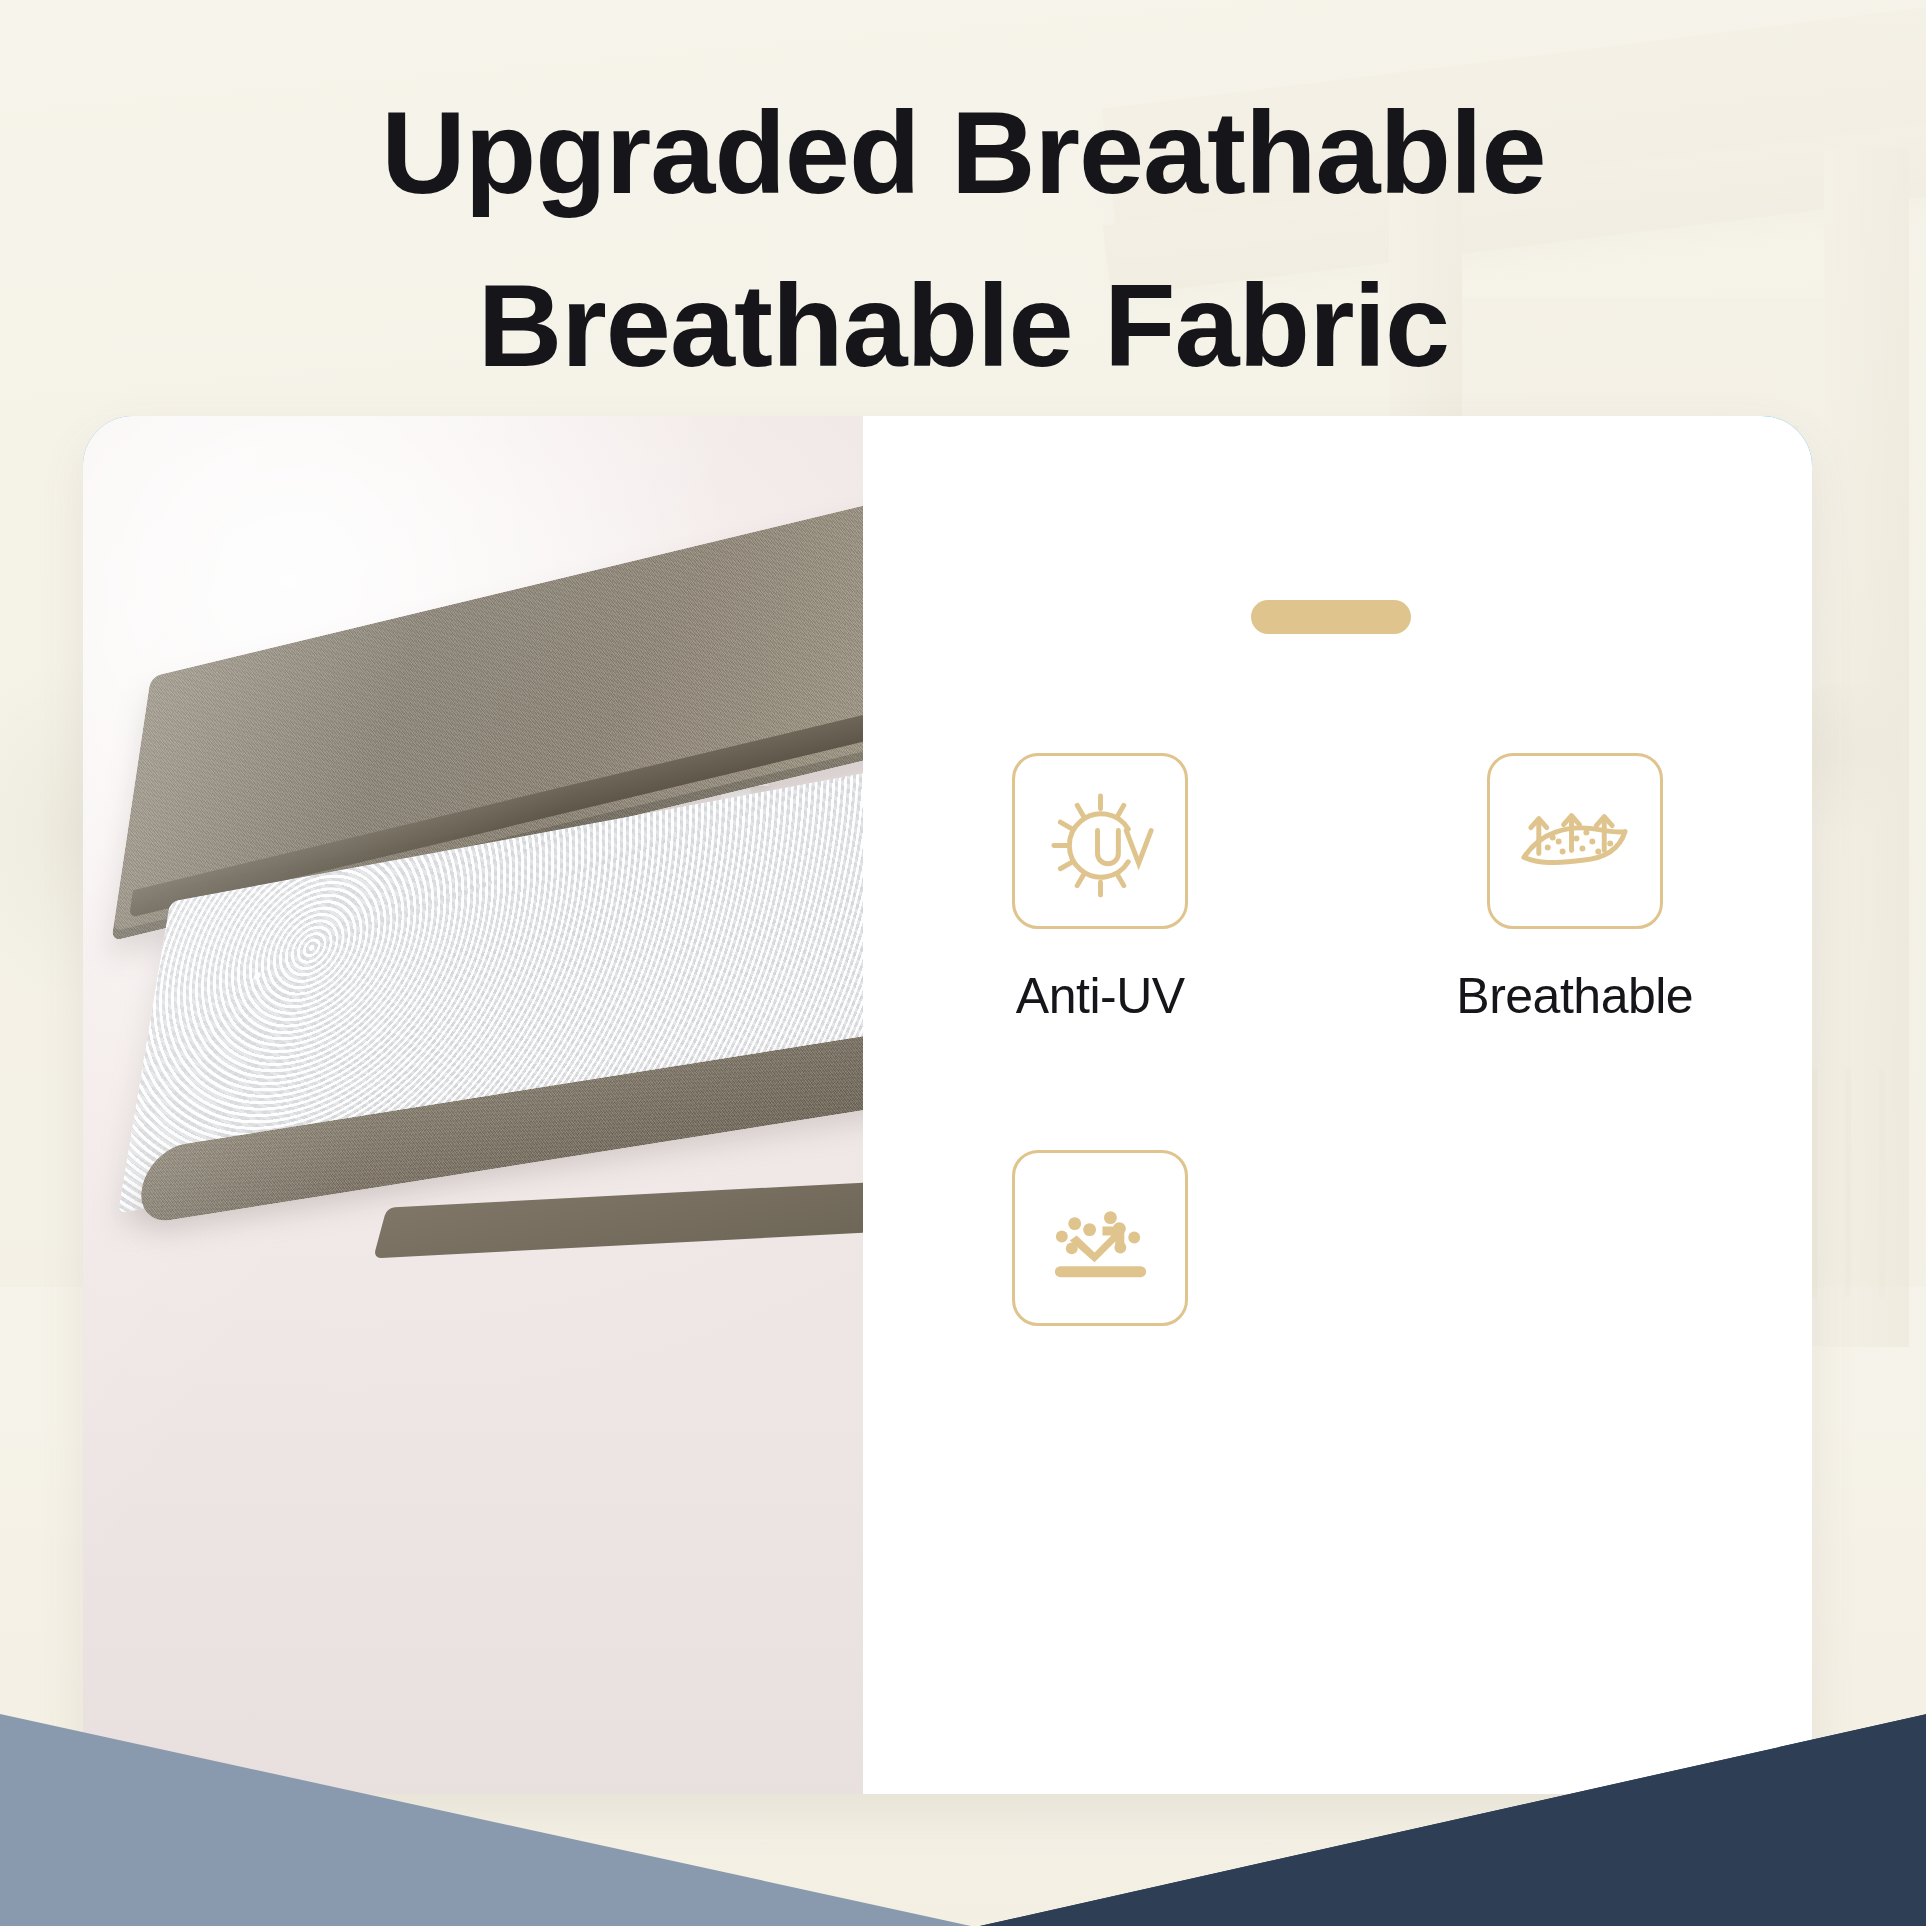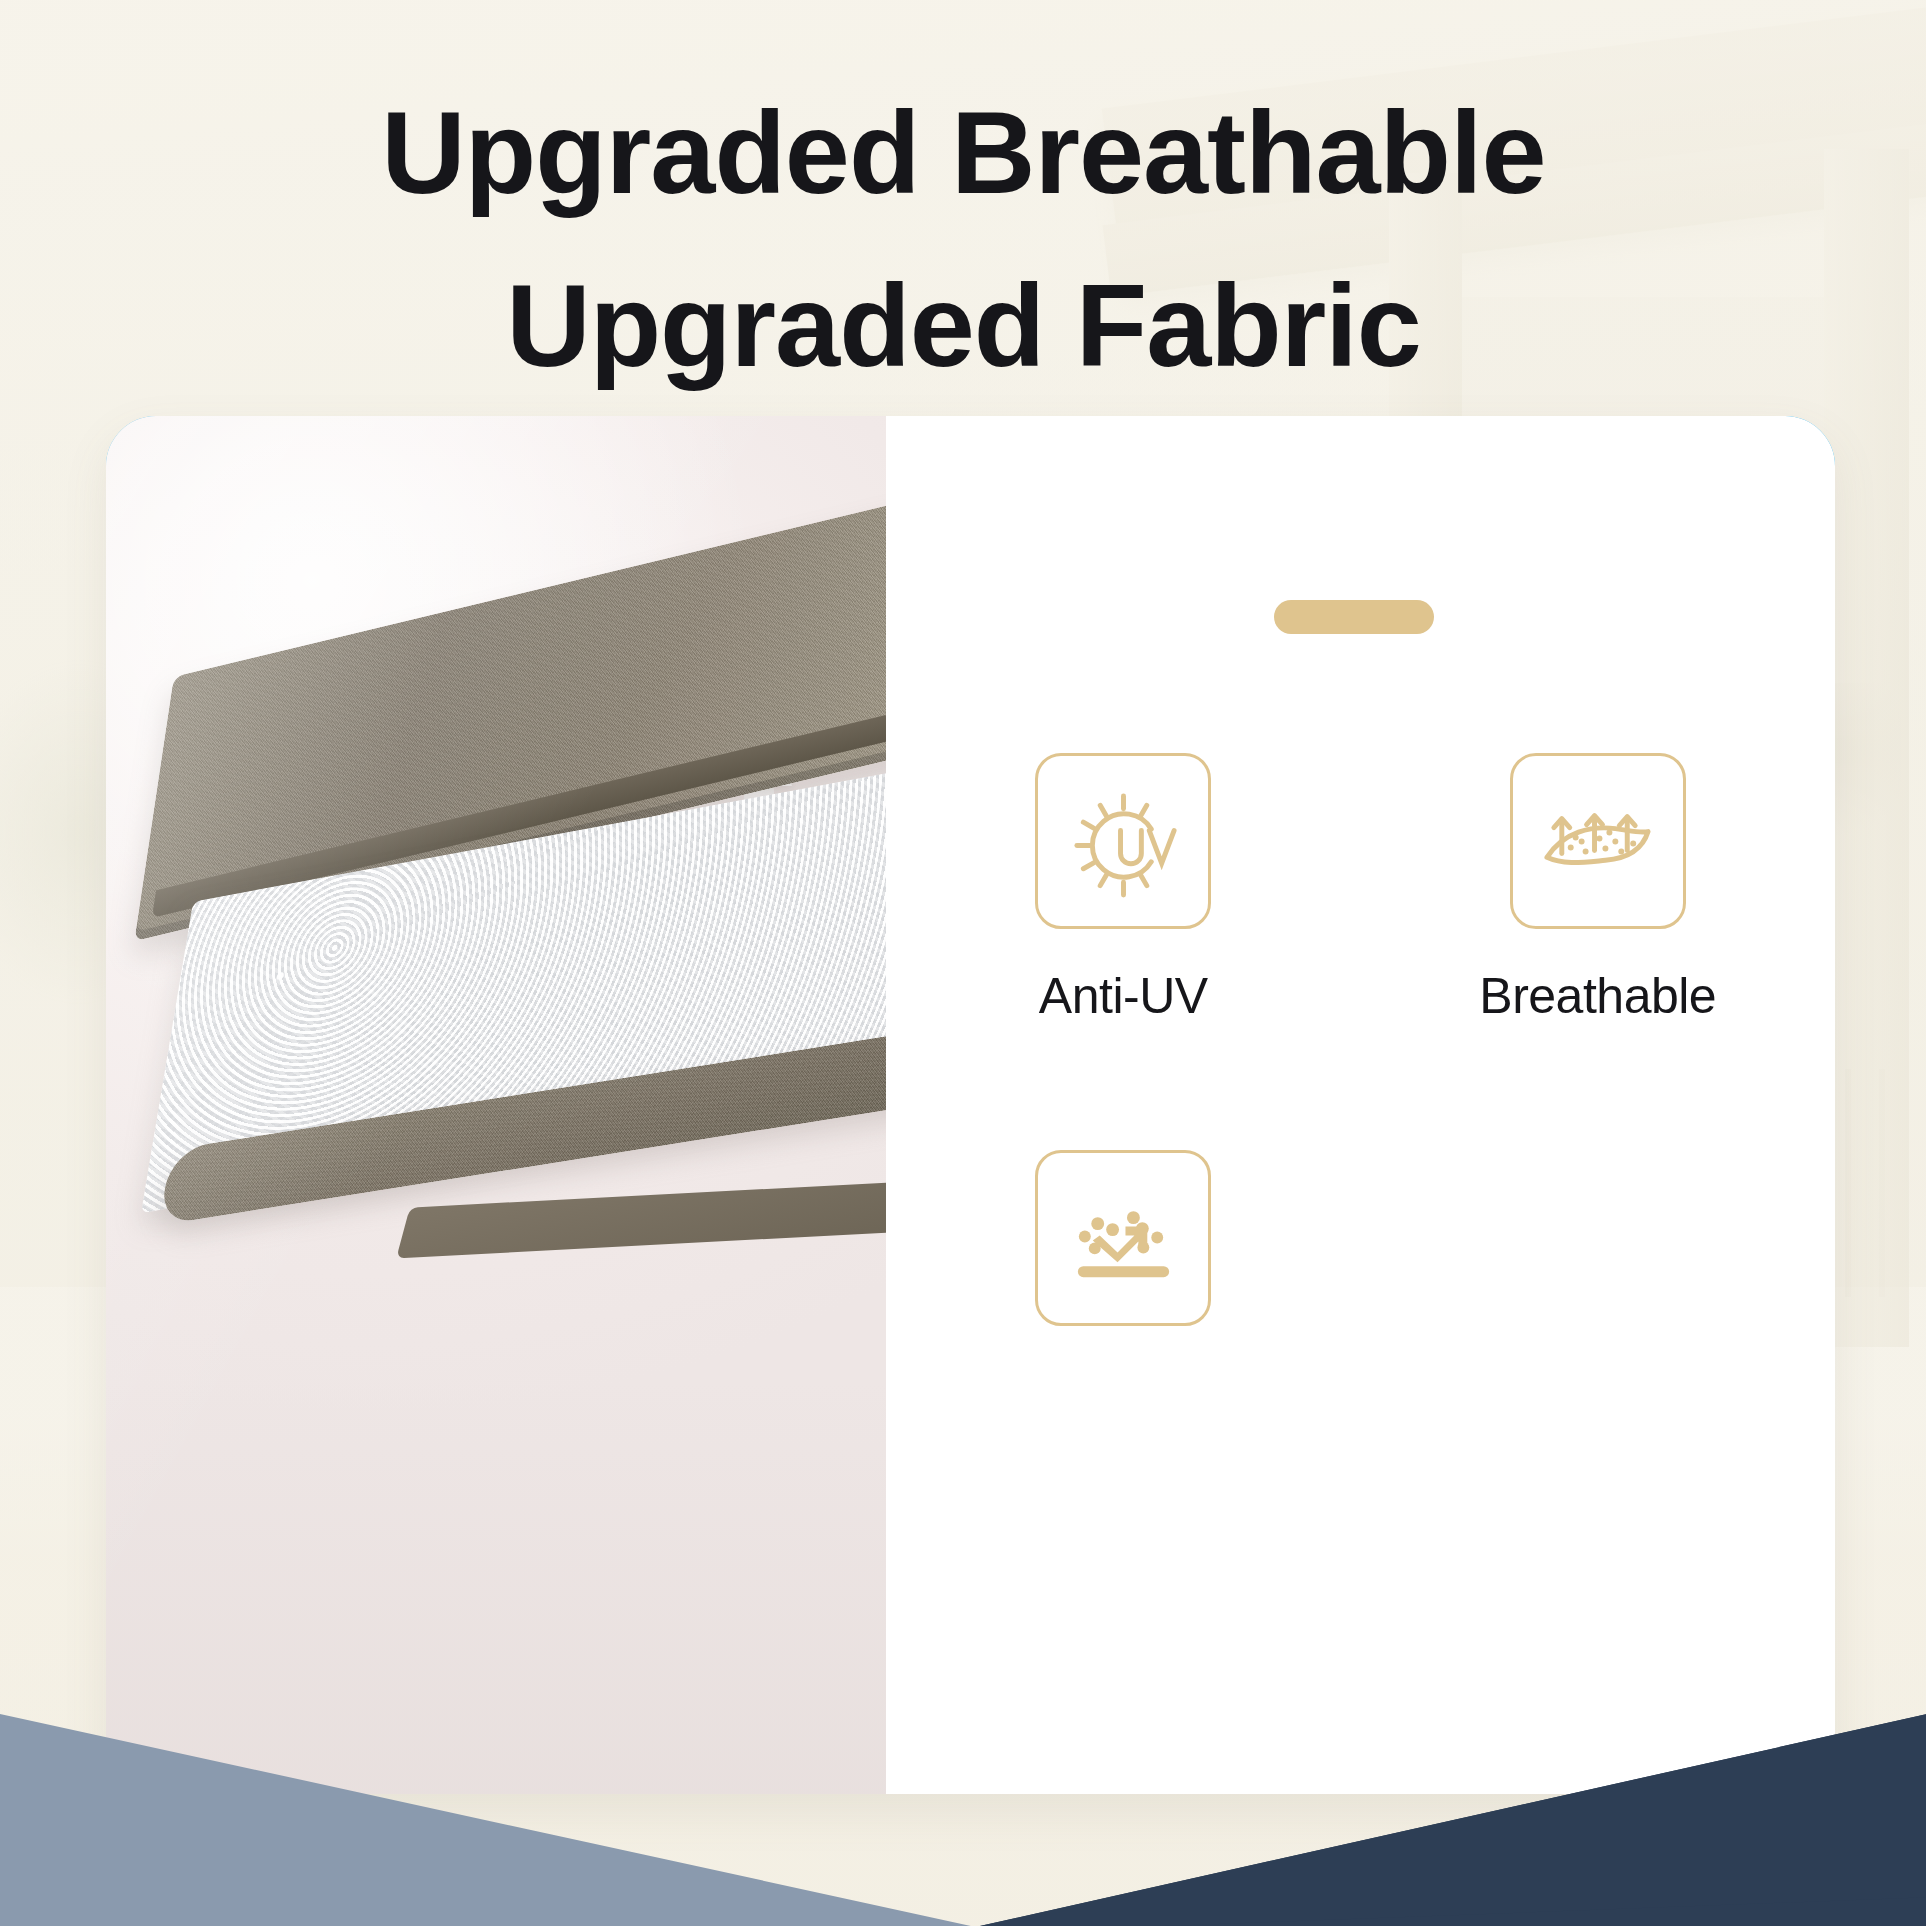--- a/index.html
+++ b/index.html
@@ -88,21 +88,21 @@
     font-weight:700;
     font-size:117px;
     line-height:1.16;
     letter-spacing:-1px;
     font-stretch:condensed;
   }
   .title .ln { display:block;margin-top:37px; }
 
   
   .card {
-    position:absolute; left:106px; top:416px; width:1729px; height:1378px;
+    position:absolute; left:83px; top:416px; width:1729px; height:1378px;
     border-radius:50px; overflow:hidden; z-index:5;
     background:#0ea5e9;
     box-shadow:0 18px 46px rgba(120,110,90,.10);
     display:flex;
   }
 
   
   .photo {
     position:relative; width:780px; height:100%; flex:none;
     background:
@@ -233,21 +233,21 @@
     <div class="win w4"></div>
     <div class="scroll"></div>
     <div class="rail"></div>
   </div>
   <div class="bg-floor"></div>
   <div class="bg-veil"></div>
 </div>
 
 <h1 class="title">
   <span class="ln">Upgraded Breathable</span>
-  <span class="ln">Upgraded Fabric</span>
+  <span class="ln">Breathable Fabric</span>
 </h1>
 
 <div class="card">
 
   <div class="photo">
     <div class="softlite"></div>
 
     <div class="arrow a1">
       <div class="head"></div>
         <div class="tail"></div>

